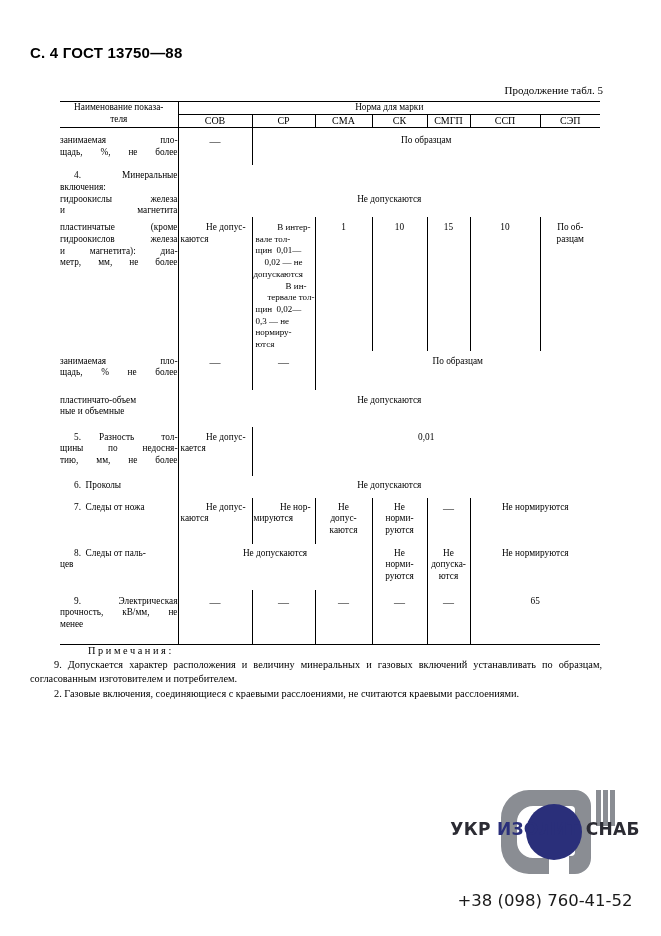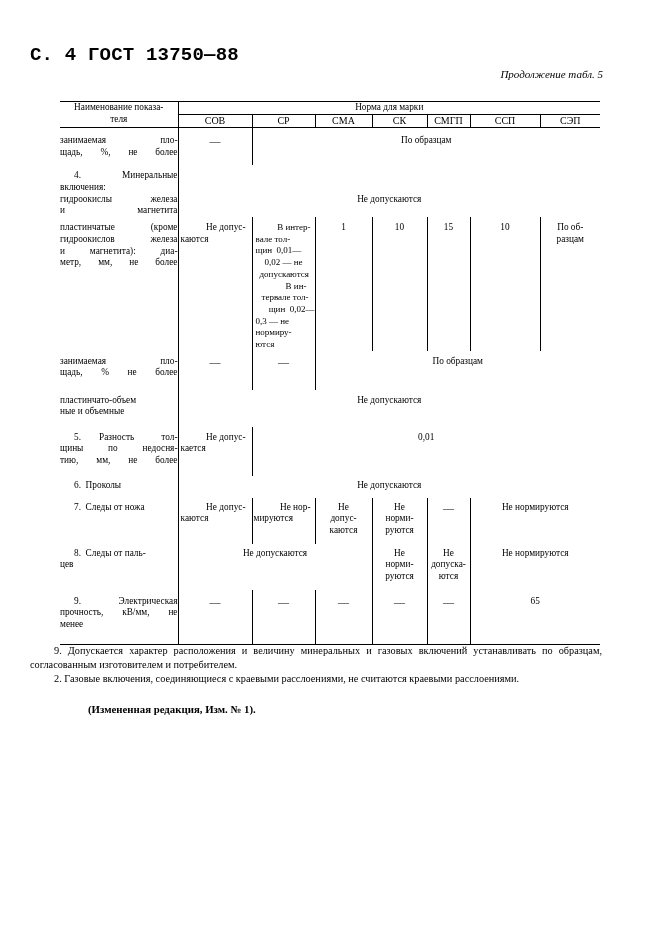--- a/index.html
+++ b/index.html
@@ -21,31 +21,30 @@
     left: 0; top: 0;
     width: 661px;
     height: 936px;
   }
 
   
   .page-head {
     position: absolute;
     left: 30px;
     top: 44px;
-    font-family: Liberation Mono, monospace;
+    font-family: Liberation Sans, sans-serif;
     font-weight: bold;
-    font-size: 19px;
+    font-size: 15px;
     letter-spacing: 0.2px;
     white-space: nowrap;
   }
   .cont-label {
     position: absolute;
     right: 58px;
-    top: 68px;
-    font-style: italic;
+    top: 84px;
     font-size: 11px;
     white-space: nowrap;
   }
 
   
   .tbl-wrap {
     position: absolute;
     left: 60px;
     top: 101px;
     width: 540px;
@@ -242,24 +241,24 @@
         </td>
         <td class="cell" style="padding-top:5px">
           <span style="display:block;text-align:right;padding-right:6px">Не допус-</span>
           <span style="display:block;text-align:left;padding-left:2px">каются</span>
         </td>
         <td class="cell bl" style="padding-top:5px;font-size:9px;line-height:1.3">
           <span style="display:block;text-align:right;padding-right:4px">В интер-</span>
           <span style="display:block;text-align:left;padding-left:3px">вале тол-</span>
           <span style="display:block;text-align:left;padding-left:3px">щин&nbsp; 0,01—</span>
           <span style="display:block;text-align:left;padding-left:12px">0,02 — не</span>
-          <span style="display:block;text-align:left;padding-left:7px">допускаются</span>
+          <span style="display:block;text-align:left;padding-left:1px">допускаются</span>
           <span style="display:block;text-align:right;padding-right:8px">В ин-</span>
-          <span style="display:block;text-align:center;padding-left:3px">тервале тол-</span>
-          <span style="display:block;text-align:right;padding-left:3px">щин&nbsp; 0,02—</span>
+          <span style="display:block;text-align:right;padding-left:3px">тервале тол-</span>
+          <span style="display:block;text-align:left;padding-left:3px">щин&nbsp; 0,02—</span>
           <span style="display:block;text-align:left;padding-left:3px">0,3 — не</span>
           <span style="display:block;text-align:left;padding-left:3px">нормиру-</span>
           <span style="display:block;text-align:left;padding-left:3px">ются</span>
         </td>
         <td class="cell bl" style="padding-top:5px">1</td>
         <td class="cell bl" style="padding-top:5px">10</td>
         <td class="cell bl" style="padding-top:5px">15</td>
         <td class="cell bl" style="padding-top:5px">10</td>
         <td class="cell bl" style="padding-top:5px">
           <span style="display:block">По об-</span>
@@ -361,21 +360,36 @@
         <td class="cell bl bb-thick dash" style="padding-top:6px">—</td>
         <td class="cell bl bb-thick dash" style="padding-top:6px">—</td>
         <td class="cell bl bb-thick dash" style="padding-top:6px">—</td>
         <td class="cell bl bb-thick" colspan="2" style="padding-top:6px">65</td>
       </tr>
     </tbody>
       </table>
   </div>
 
   <div class="notes">
+    <div class="notes-title">Примечания:</div>
     <div class="note-p">9.  Допускается характер расположения и величину минеральных и газовых включений устанавливать по образцам, согласованным изготовителем и потребителем.</div>
     <div class="note-p">2.  Газовые включения, соединяющиеся с краевыми расслоениями, не считаются краевыми расслоениями.</div>
   </div>
 
-  <div class="redaction">(Измененная редакция, Изм. № 1).</div>
-
-
+
+
+  <div class="logo-block">
+    <div class="logo-mark">
+      <svg width="118" height="92" viewBox="0 0 118 92" xmlns="http://www.w3.org/2000/svg">
+        <path d="M34 4 H78 A16 16 0 0 1 94 20 V72 A16 16 0 0 1 78 88 H72 V70 H74 A4 4 0 0 0 78 66 V24 A4 4 0 0 0 74 20 H36 A16 16 0 0 0 20 36 V56 A16 16 0 0 0 36 72 H52 V88 H32 A28 28 0 0 1 4 60 V32 A28 28 0 0 1 32 4 Z" fill="#8a8d93"></path>
+        <circle cx="57" cy="46" r="28" fill="#2a2f7a"></circle>
+        <rect x="99" y="4" width="5" height="36" fill="#8a8d93"></rect>
+        <rect x="106" y="4" width="5" height="36" fill="#8a8d93"></rect>
+        <rect x="113" y="4" width="5" height="36" fill="#8a8d93"></rect>
+      </svg>
+    </div>
+    <div class="logo-text">
+      <span class="lt-dark">УКР </span><span class="lt-blue">ИЗОЛИТ</span><span class="lt-dark"> СНАБ</span>
+    </div>
+    <div class="phone">+38 (098) 760-41-52</div>
+  </div>
 
 </div>
 
 </body></html>

